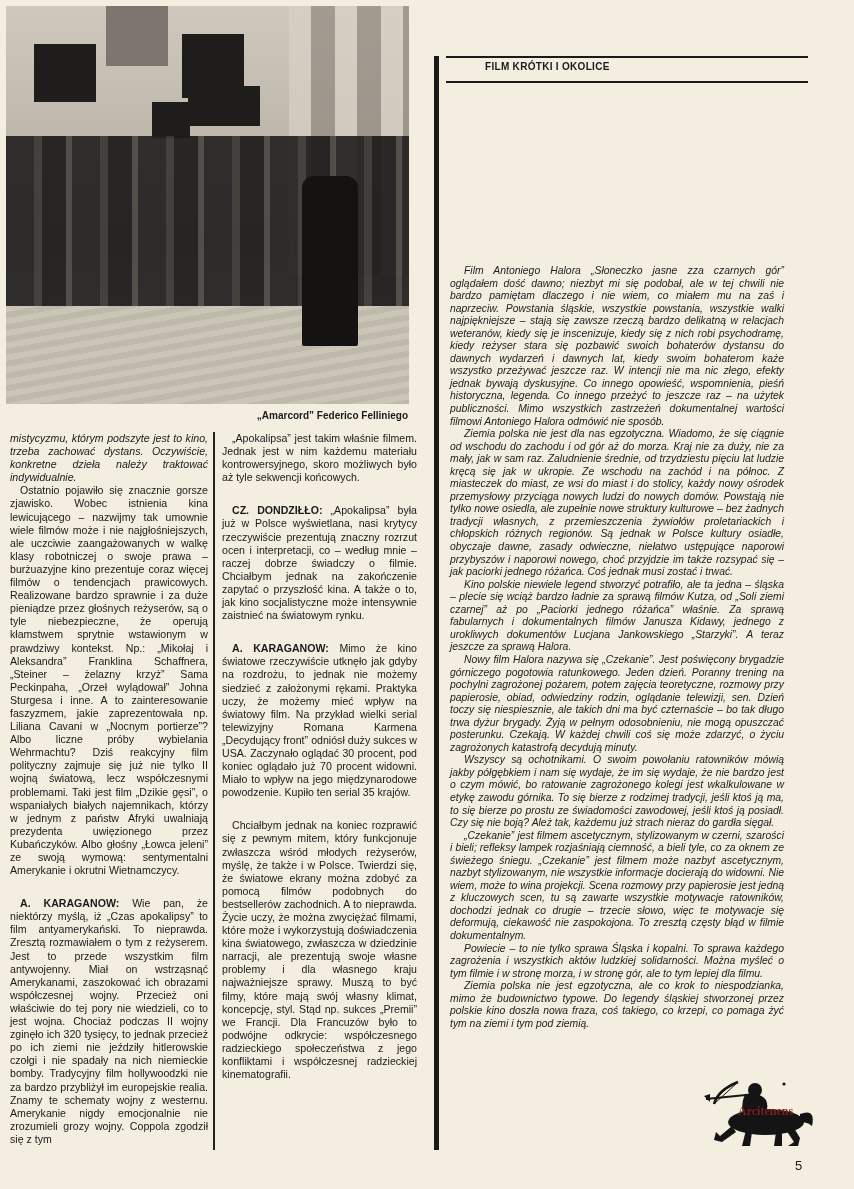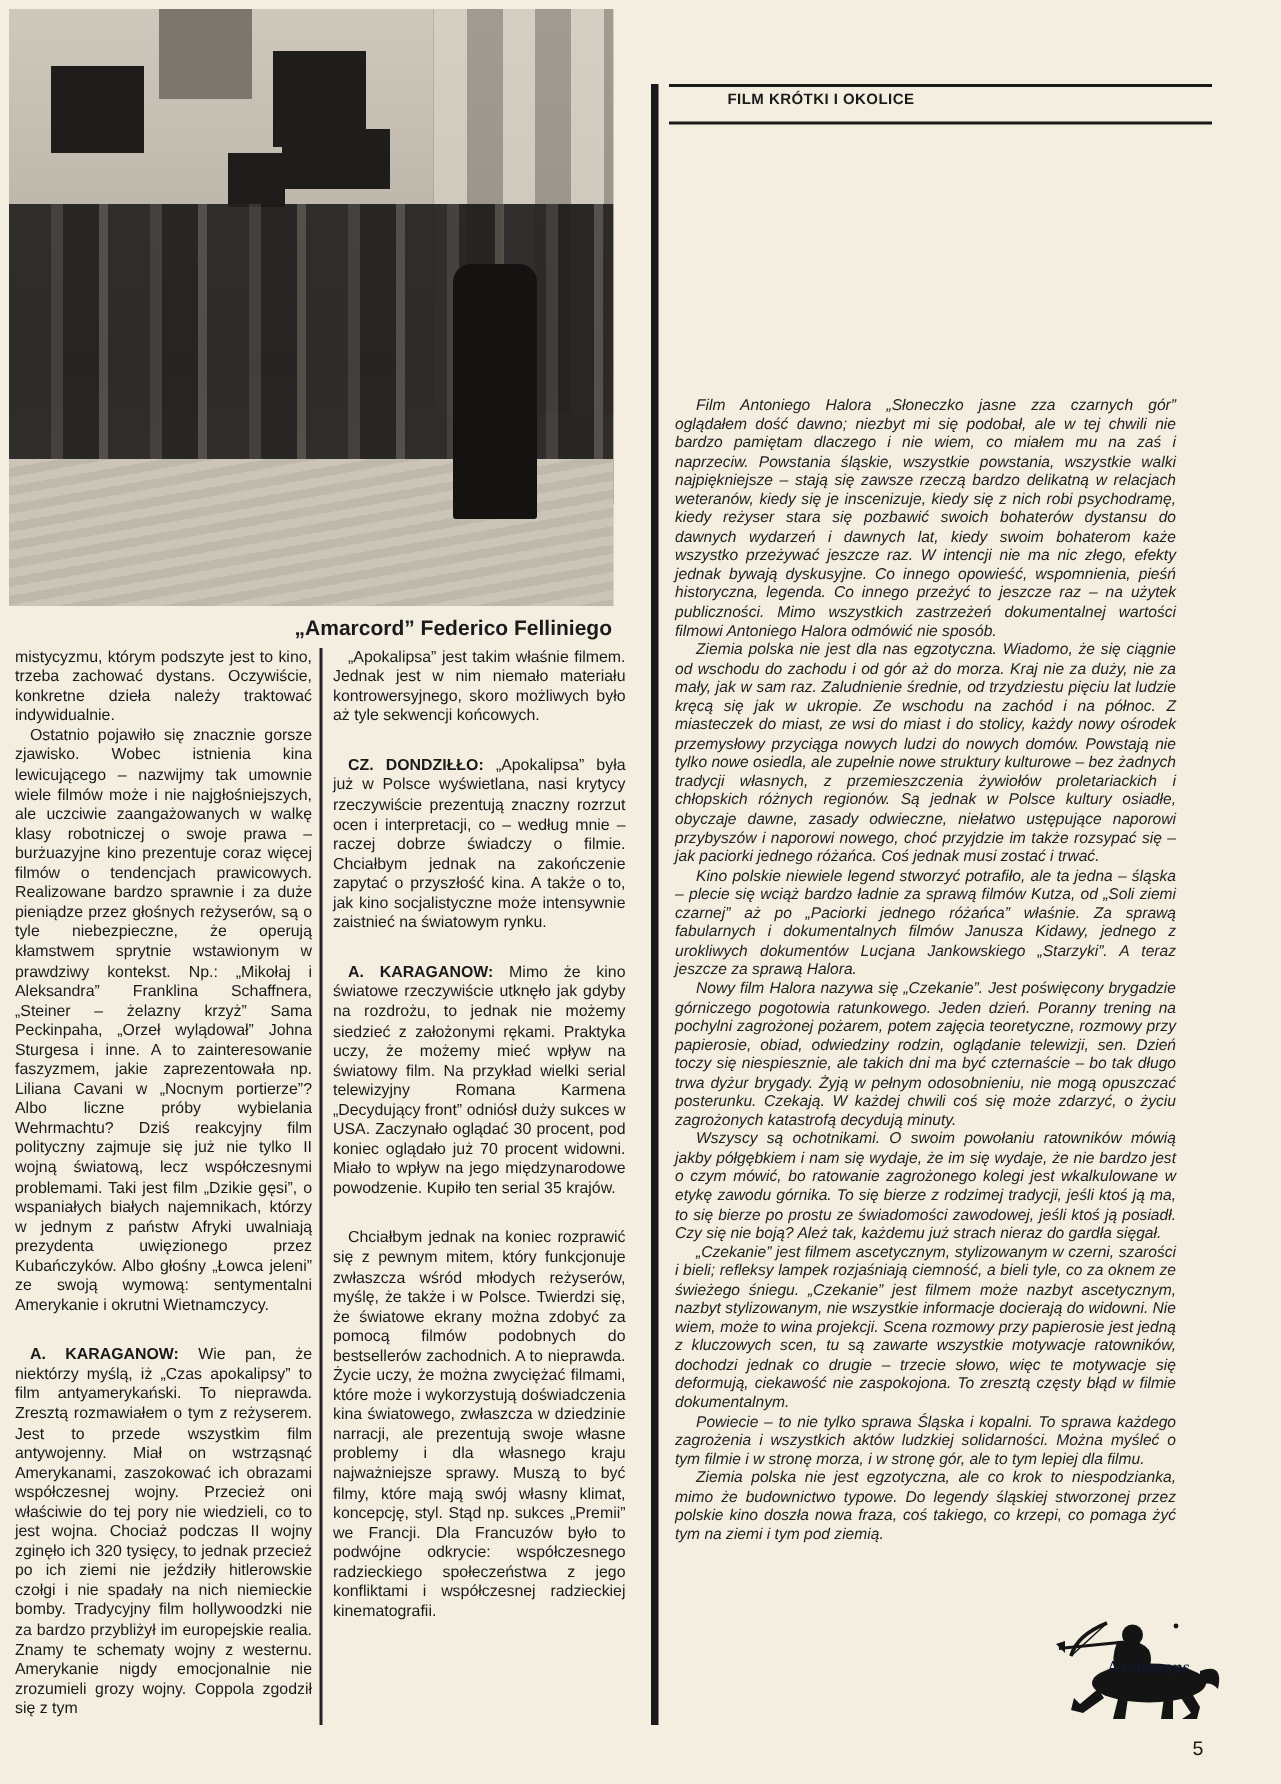--- a/index.html
+++ b/index.html
@@ -23,32 +23,32 @@
   .photo .tower { position:absolute; left:100px; top:0; width:62px; height:60px; background:#7c766e; }
   .photo .banner { position:absolute; background:#1f1d1b; }
   .photo .crowd { position:absolute; left:0; top:130px; width:403px; height:200px;
     background: repeating-linear-gradient(90deg, #232120 0 28px, #3a3734 28px 36px, #1b1a19 36px 60px, #4a4641 60px 66px); opacity:.92; }
   .photo .street { position:absolute; left:0; top:300px; width:403px; height:98px;
     background: repeating-linear-gradient(170deg, #cbc5b8 0 6px, #bfb9ac 6px 12px); }
   .photo .man { position:absolute; background:#141312; border-radius: 12px 12px 2px 2px; }
 
   .caption {
     position: absolute; right: 446px; top: 410px;
-    font-size: 14px; font-weight: bold; text-align: right;
+    font-size: 10px; font-weight: bold; text-align: right;
   }
 
   
   .col {
     position: absolute; top: 432px;
     font-size: 10.6px; line-height: 13.1px;
     text-align: justify; hyphens: manual;
   }
   .col p { margin: 0; text-indent: 10px; }
   .col p.gap { margin-top: 20px; }
-  .col p.noind { text-indent: 0; }
+  .col p.noind { text-indent: 0; font-style: italic; }
   .col .speaker { font-weight: bold; }
   .col1 { left: 10px; width: 198px; }
   .col2 { left: 222px; width: 195px; }
   .colrule { position: absolute; left: 213px; top: 432px; width: 1.5px; height: 718px; background:#222; }
 
   
   .vrule { position: absolute; left: 434px; top: 56px; width: 5px; height: 1094px; background:#1a1a1a; }
   .hrule { position: absolute; left: 446px; width: 362px; height: 2px; background:#1a1a1a; }
   .section-title {
     position: absolute; left: 485px; top: 61px;
@@ -62,21 +62,21 @@
     position: absolute; left: 450px; top: 265px; width: 334px;
     font-size: 10.4px; line-height: 12.55px; font-style: italic;
     text-align: justify; color:#222;
   }
   .article p { margin: 0; text-indent: 14px; }
 
   
   .logo { position: absolute; left: 700px; top: 1070px; width: 120px; height: 80px; }
   .logo-text {
     position: absolute; left: 738px; top: 1104px;
-    font-family: "Liberation Serif", serif; font-weight: bold; color: #0f172a; font-size: 12px;
+    font-family: "Liberation Serif", serif; font-weight: bold; color: #7f1d1d; font-size: 12px;
   }
   .page-number { position: absolute; left: 795px; top: 1158px; font-size: 13px; }
 </style>
 </head>
 <body>
 
 <div class="page">
 
   <div class="photo" title="Film still: uniformed men marching in a street under black banners">
     <div class="tower"></div>
@@ -91,21 +91,21 @@
   </div>
   <div class="caption">„Amarcord” Federico Felliniego</div>
 
   <div class="col col1">
     <p class="noind"><span>mistycyzmu, którym podszyte jest to kino, trzeba zachować dystans. Oczywiście, konkretne dzieła należy traktować indywidualnie.</span></p>
     <p><span>Ostatnio pojawiło się znacznie gorsze zjawisko. Wobec istnienia kina lewicującego – nazwijmy tak umownie wiele filmów może i nie najgłośniejszych, ale uczciwie zaangażowanych w walkę klasy robotniczej o swoje prawa – burżuazyjne kino prezentuje coraz więcej filmów o tendencjach prawicowych. Realizowane bardzo sprawnie i za duże pieniądze przez głośnych reżyserów, są o tyle niebezpieczne, że operują kłamstwem sprytnie wstawionym w prawdziwy kontekst. Np.: „Mikołaj i Aleksandra” Franklina Schaffnera, „Steiner – żelazny krzyż” Sama Peckinpaha, „Orzeł wylądował” Johna Sturgesa i inne. A to zainteresowanie faszyzmem, jakie zaprezentowała np. Liliana Cavani w „Nocnym portierze”? Albo liczne próby wybielania Wehrmachtu? Dziś reakcyjny film polityczny zajmuje się już nie tylko II wojną światową, lecz współczesnymi problemami. Taki jest film „Dzikie gęsi”, o wspaniałych białych najemnikach, którzy w jednym z państw Afryki uwalniają prezydenta uwięzionego przez Kubańczyków. Albo głośny „Łowca jeleni” ze swoją wymową: sentymentalni Amerykanie i okrutni Wietnamczycy.</span></p>
     <p class="gap"><span class="speaker">A. KARAGANOW:</span> <span>Wie pan, że niektórzy myślą, iż „Czas apokalipsy” to film antyamerykański. To nieprawda. Zresztą rozmawiałem o tym z reżyserem. Jest to przede wszystkim film antywojenny. Miał on wstrząsnąć Amerykanami, zaszokować ich obrazami współczesnej wojny. Przecież oni właściwie do tej pory nie wiedzieli, co to jest wojna. Chociaż podczas II wojny zginęło ich 320 tysięcy, to jednak przecież po ich ziemi nie jeździły hitlerowskie czołgi i nie spadały na nich niemieckie bomby. Tradycyjny film hollywoodzki nie za bardzo przybliżył im europejskie realia. Znamy te schematy wojny z westernu. Amerykanie nigdy emocjonalnie nie zrozumieli grozy wojny. Coppola zgodził się z tym</span></p>
   </div>
   <div class="colrule"></div>
   <div class="col col2">
-    <p><span>„Apokalipsa” jest takim właśnie filmem. Jednak jest w nim niemało materiału kontrowersyjnego, skoro możliwych było aż tyle sekwencji końcowych.</span></p>
+    <p><span>„Apokalipsa” jest takim właśnie filmem. Jednak jest w nim każdemu materiału kontrowersyjnego, skoro możliwych było aż tyle sekwencji końcowych.</span></p>
     <p class="gap"><span class="speaker">CZ. DONDZIŁŁO:</span> <span>„Apokalipsa” była już w Polsce wyświetlana, nasi krytycy rzeczywiście prezentują znaczny rozrzut ocen i interpretacji, co – według mnie – raczej dobrze świadczy o filmie. Chciałbym jednak na zakończenie zapytać o przyszłość kina. A także o to, jak kino socjalistyczne może intensywnie zaistnieć na światowym rynku.</span></p>
     <p class="gap"><span class="speaker">A. KARAGANOW:</span> <span>Mimo że kino światowe rzeczywiście utknęło jak gdyby na rozdrożu, to jednak nie możemy siedzieć z założonymi rękami. Praktyka uczy, że możemy mieć wpływ na światowy film. Na przykład wielki serial telewizyjny Romana Karmena „Decydujący front” odniósł duży sukces w USA. Zaczynało oglądać 30 procent, pod koniec oglądało już 70 procent widowni. Miało to wpływ na jego międzynarodowe powodzenie. Kupiło ten serial 35 krajów.</span></p>
     <p class="gap"><span>Chciałbym jednak na koniec rozprawić się z pewnym mitem, który funkcjonuje zwłaszcza wśród młodych reżyserów, myślę, że także i w Polsce. Twierdzi się, że światowe ekrany można zdobyć za pomocą filmów podobnych do bestsellerów zachodnich. A to nieprawda. Życie uczy, że można zwyciężać filmami, które może i wykorzystują doświadczenia kina światowego, zwłaszcza w dziedzinie narracji, ale prezentują swoje własne problemy i dla własnego kraju najważniejsze sprawy. Muszą to być filmy, które mają swój własny klimat, koncepcję, styl. Stąd np. sukces „Premii” we Francji. Dla Francuzów było to podwójne odkrycie: współczesnego radzieckiego społeczeństwa z jego konfliktami i współczesnej radzieckiej kinematografii.</span></p>
   </div>
 
   <div class="vrule"></div>
   <div class="hrule" style="top:56px;"></div>
   <div class="section-title">FILM KRÓTKI I OKOLICE</div>
   <div class="hrule" style="top:81px;"></div>
 

